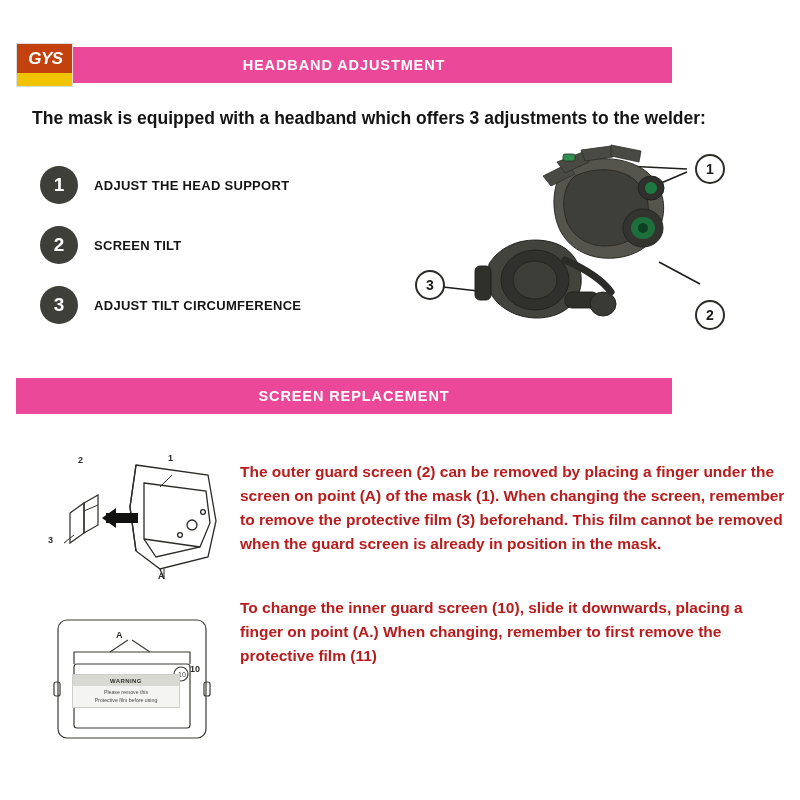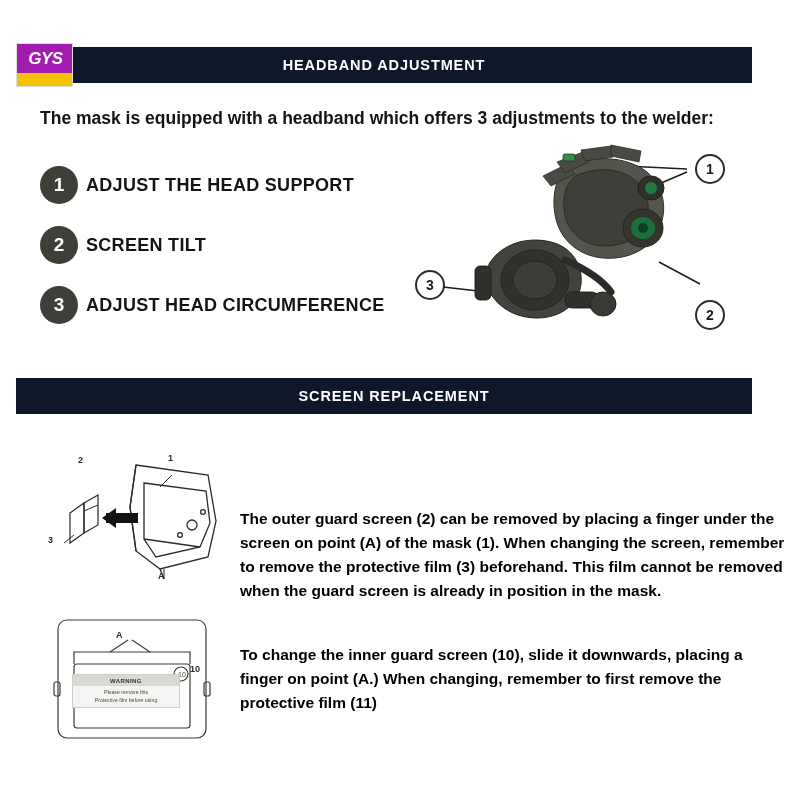--- a/index.html
+++ b/index.html
@@ -15,23 +15,23 @@
     width: 800px;
     height: 800px;
     overflow: hidden;
     background: #ffffff;
   }
 
   
   .bar {
     position: absolute;
     left: 16px;
-    width: 736px;
+    width: 656px;
     height: 36px;
-    background: #0f172a;
+    background: #ec4899;
     display: flex;
     align-items: center;
     justify-content: center;
   }
   .bar-title {
     color: #ffffff;
     font-size: 14.5px;
     font-weight: bold;
     letter-spacing: 0.9px;
     text-align: center;
@@ -47,21 +47,21 @@
     width: 57px;
     height: 44px;
     background: #ffffff;
     border: 1px solid #dddddd;
     overflow: hidden;
   }
   .logo-blue {
     position: absolute;
     left: 0; top: 0;
     width: 57px; height: 29px;
-    background: #a21caf;
+    background: #c2410c;
     display: flex;
     align-items: center;
     justify-content: center;
   }
   .logo-blue span {
     color: #ffffff;
     font-weight: bold;
     font-size: 17px;
     font-style: italic;
     letter-spacing: -0.5px;
@@ -69,21 +69,21 @@
   .logo-yellow {
     position: absolute;
     left: 0; bottom: 0;
     width: 57px; height: 13px;
     background: #f2c300;
   }
 
   
   .intro {
     position: absolute;
-    left: 40px;
+    left: 32px;
     top: 108px;
     width: 730px;
     font-size: 17.5px;
     font-weight: bold;
     color: #141414;
   }
 
   
   .steps {
     position: absolute;
@@ -102,22 +102,22 @@
     background: #3f3f39;
     color: #ffffff;
     display: flex;
     align-items: center;
     justify-content: center;
     font-size: 19px;
     font-weight: bold;
     flex: 0 0 auto;
   }
   .step-label {
-    margin-left: 8px;
-    font-size: 18px;
+    margin-left: 16px;
+    font-size: 13px;
     font-weight: bold;
     letter-spacing: 0.3px;
     color: #141414;
   }
 
   
   .photo-headband {
     position: absolute;
     left: 415px;
     top: 132px;
@@ -137,22 +137,21 @@
     align-items: center;
     justify-content: center;
   }
 
   
   .para {
     position: absolute;
     font-size: 15.5px;
     font-weight: bold;
     line-height: 1.55;
-    color: #000000;
-    margin-top: 47px;
+    color: #b91c1c;
   }
   #para-outer { left: 240px; top: 460px; width: 545px; }
   #para-inner { left: 240px; top: 596px; width: 545px; }
 
   .fig-mask {
     position: absolute;
     left: 40px; top: 447px;
     width: 185px; height: 135px;
   }
   .fig-inner {
@@ -214,21 +213,21 @@
     <div class="step">
       <div class="circle">1</div>
       <div class="step-label">ADJUST THE HEAD SUPPORT</div>
     </div>
     <div class="step">
       <div class="circle">2</div>
       <div class="step-label">SCREEN TILT</div>
     </div>
     <div class="step">
       <div class="circle">3</div>
-      <div class="step-label">ADJUST HEAD CIRCUMFERENCE</div>
+      <div class="step-label">ADJUST TILT CIRCUMFERENCE</div>
     </div>
   </div>
 
   <div class="photo-headband">
     <svg width="370" height="225" viewBox="0 0 370 225">
 
       <path d="M272 37 L210 34 L158 44" stroke="#1d1d1a" stroke-width="1.6" fill="none"></path>
       <path d="M272 40 L225 60 L196 73" stroke="#1d1d1a" stroke-width="1.6" fill="none"></path>
       <path d="M285 152 L244 130" stroke="#1d1d1a" stroke-width="1.6" fill="none"></path>
       <path d="M28 155 L72 160" stroke="#1d1d1a" stroke-width="1.6" fill="none"></path>

